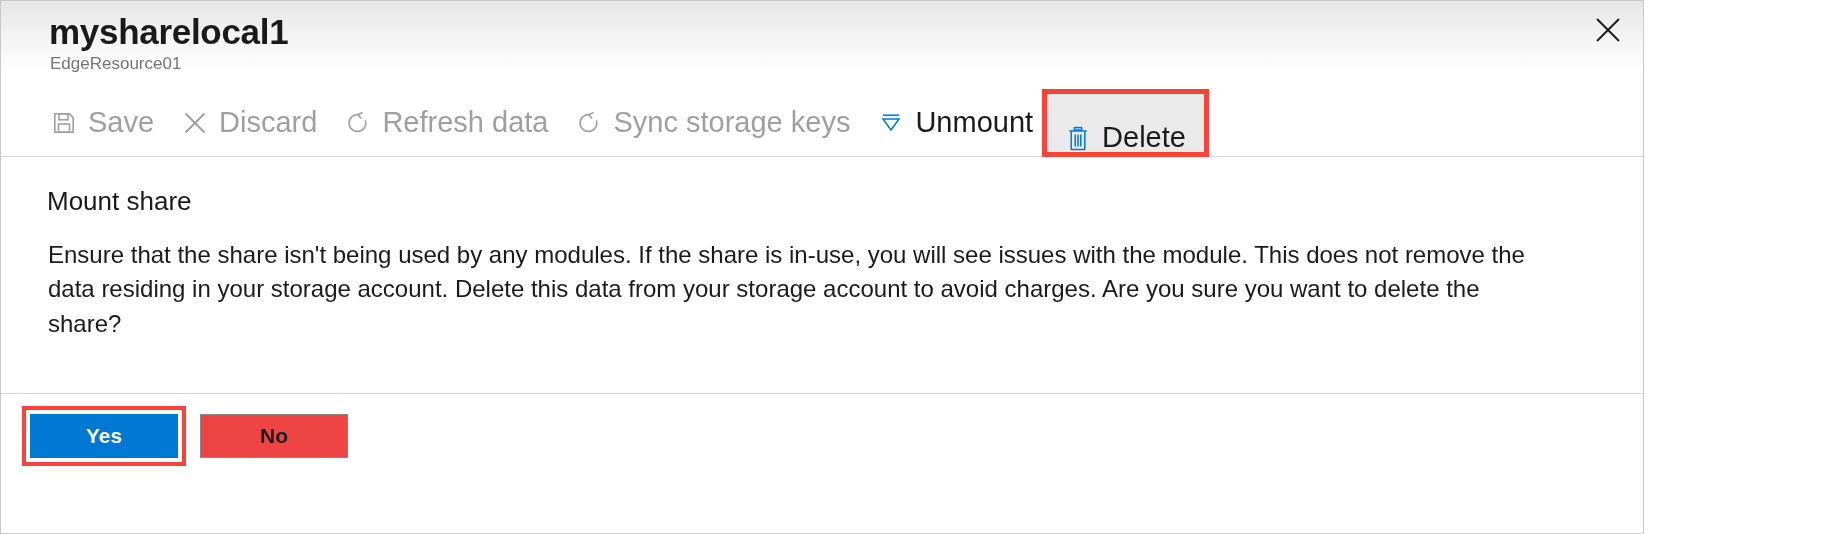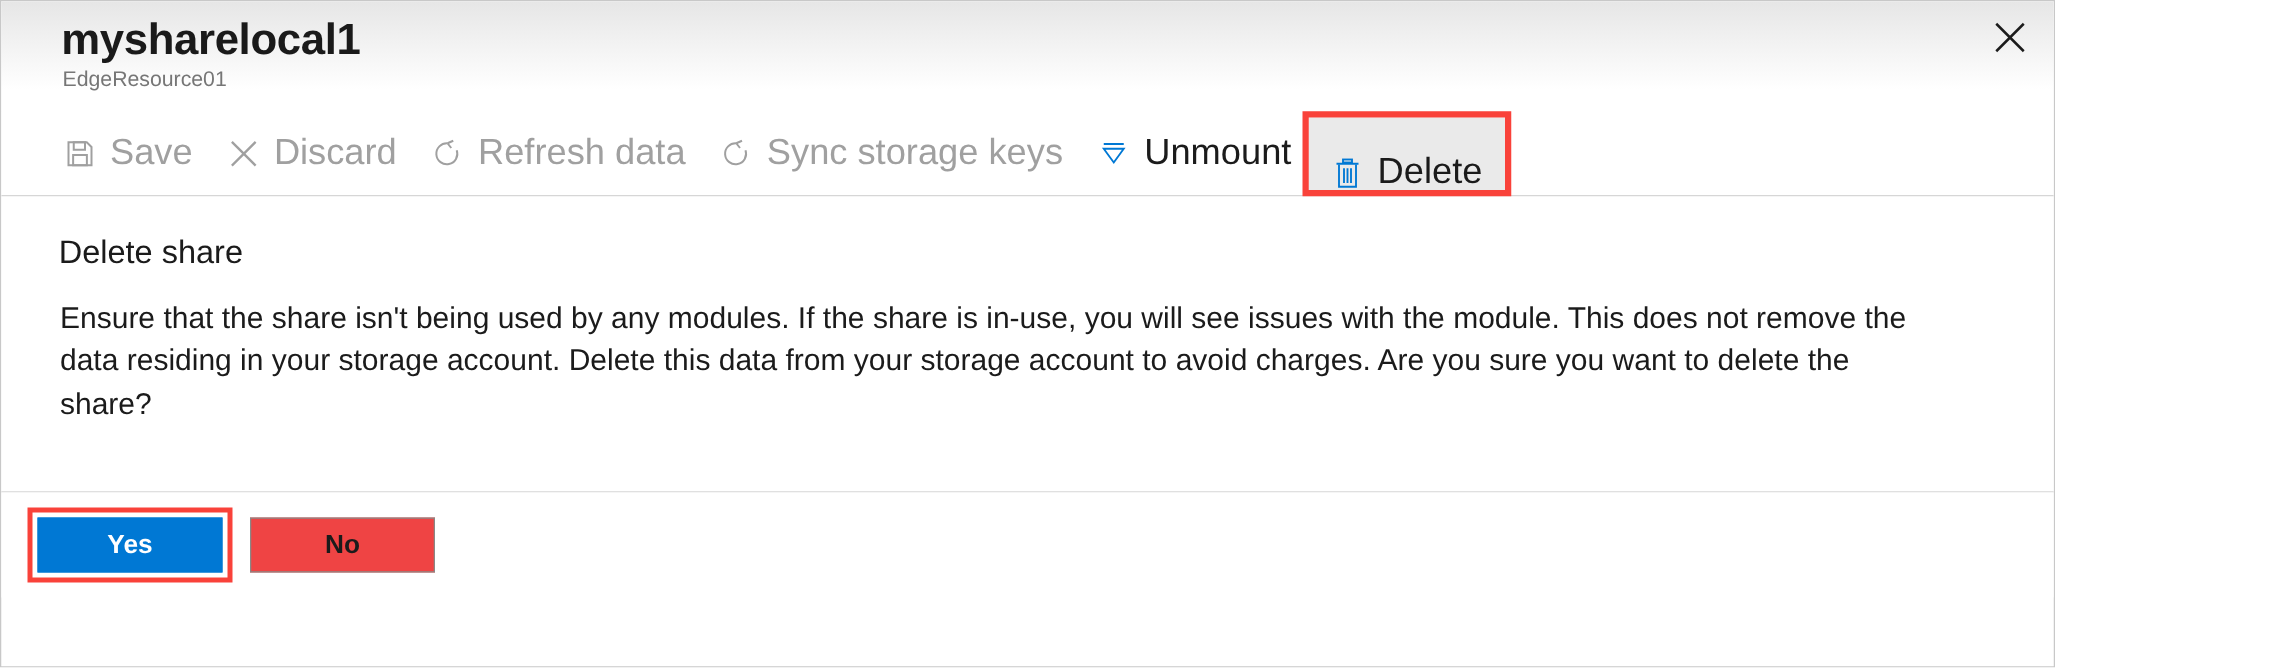--- a/index.html
+++ b/index.html
@@ -249,21 +249,21 @@
           <line x1="12" y1="8.6" x2="12" y2="20.4"></line>
           <line x1="14.8" y1="8.6" x2="14.8" y2="20.4"></line>
         </svg>
       </span>
       <span class="tb-label">Delete</span>
     </div>
 
   </div>
 
   <div class="content">
-    <h2 class="section-heading">Delete share</h2>
+    <h2 class="section-heading">Mount share</h2>
     <p class="section-body">Ensure that the share isn't being used by any modules. If the share is in-use, you will see issues with the module. This does not remove the data residing in your storage account. Delete this data from your storage account to avoid charges. Are you sure you want to delete the share?</p>
   </div>
 
   <div class="footer-divider"></div>
 
   <div class="footer">
     <span class="btn-wrap-highlight">
       <button class="btn btn-primary">Yes</button>
     </span>
     <button class="btn btn-secondary">No</button>

